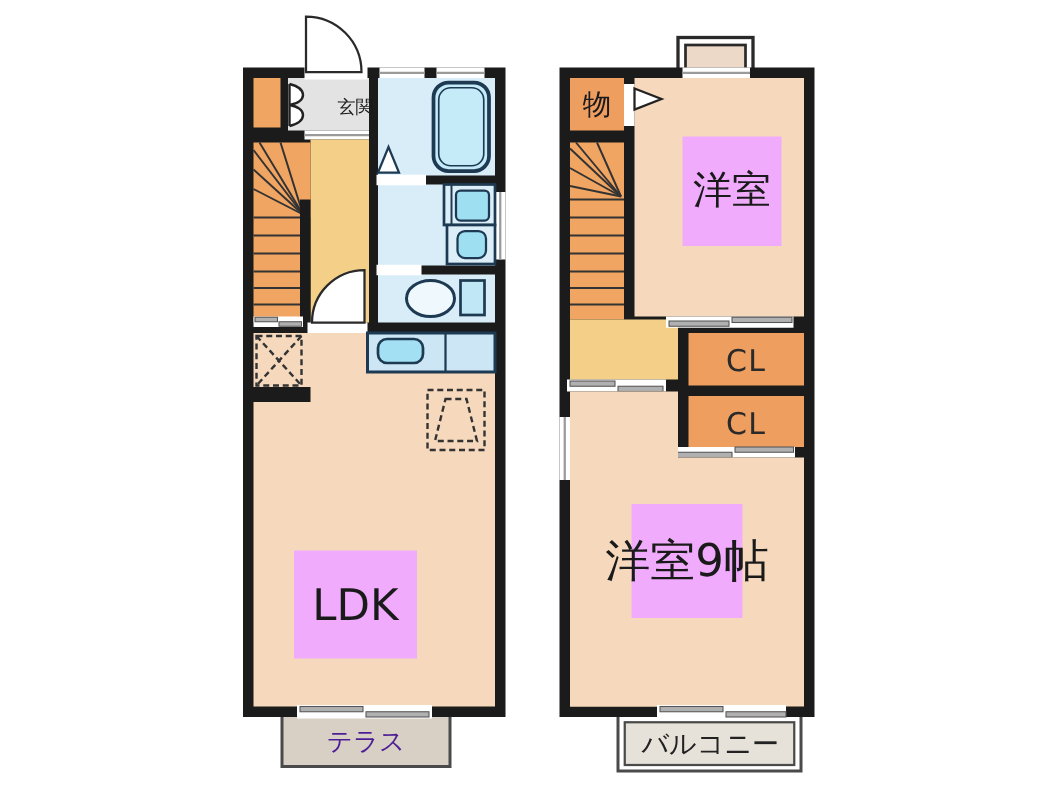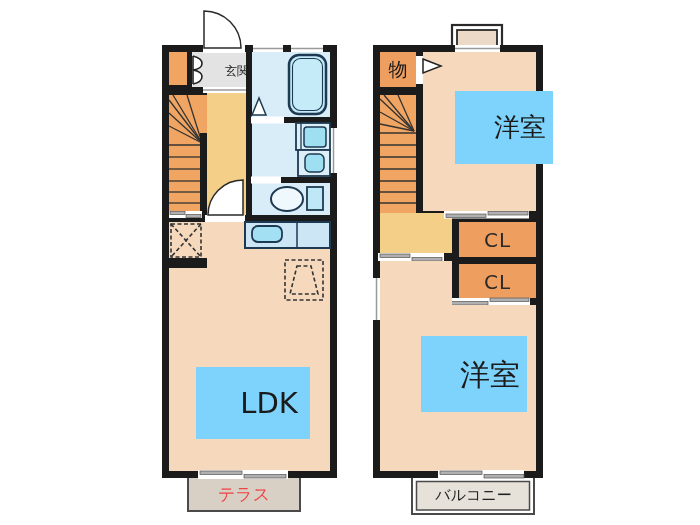--- a/index.html
+++ b/index.html
@@ -1,31 +1,31 @@
 <!DOCTYPE html>
 <html><head>
 <meta charset="utf-8">
 <style>
   html,body{margin:0;padding:0;background:#ffffff;}
   body{font-family:"DejaVu Sans","Liberation Sans",sans-serif;}
   #canvas{position:relative;width:700px;height:525px;background:#fff;overflow:hidden;}
   #plan-svg{position:absolute;left:0;top:0;}
   .lbl{position:absolute;display:flex;align-items:center;justify-content:center;
        color:#1a1a1a;text-align:center;white-space:nowrap;}
-  .lbl.boxed{background:#7dd3fc;padding-left:32px;}
+  .lbl.boxed{background:#f0abfc;}
   .lbl .line{display:block;}
   .genkan{left:202px;top:58px;width:44px;height:26px;font-size:12px;margin-left:13px;}
   .ldk{left:196px;top:323px;width:82px;height:72px;font-size:29px;line-height:35px;margin-top:44px;}
-  .terrace{left:188px;top:479px;width:112px;height:30px;font-size:17px;color:#ef4444;}
+  .terrace{left:188px;top:479px;width:112px;height:30px;font-size:17px;color:#4c1d95;}
   .mono{left:380px;top:56px;width:36px;height:28px;font-size:19px;}
   .room6{left:455px;top:91px;width:66px;height:73px;font-size:26px;line-height:35px;}
   .cl1{left:459px;top:224px;width:77px;height:31px;font-size:20px;letter-spacing:1px;color:#2a2a2a;}
   .cl2{left:459px;top:267px;width:77px;height:29px;font-size:20px;letter-spacing:1px;color:#2a2a2a;}
   .room9{left:421px;top:336px;width:74px;height:76px;font-size:30px;line-height:37px;}
-  .balcony{left:417px;top:482px;width:113px;height:27px;font-size:15px;color:#222;}
+  .balcony{left:417px;top:482px;width:113px;height:27px;font-size:18px;color:#222;}
 </style>
 </head>
 <body>
 
 <div id="canvas">
 <svg id="plan-svg" width="700" height="525" viewBox="0 0 700 525">
 
   <g>
 
     <rect x="188" y="477" width="112" height="34" fill="#d9d0c5" stroke="#4a4a4a" stroke-width="2"></rect>
@@ -225,15 +225,16 @@
 <div class="lbl terrace">テラス</div>
 
 <div class="lbl mono">物</div>
 <div class="lbl boxed room6">
   <span class="line">洋室</span>
 </div>
 <div class="lbl cl1">CL</div>
 <div class="lbl cl2">CL</div>
 <div class="lbl boxed room9">
   <span class="line">洋室</span>
+  <span class="line">9帖</span>
 </div>
 <div class="lbl balcony">バルコニー</div>
 </div>
 
 </body></html>

